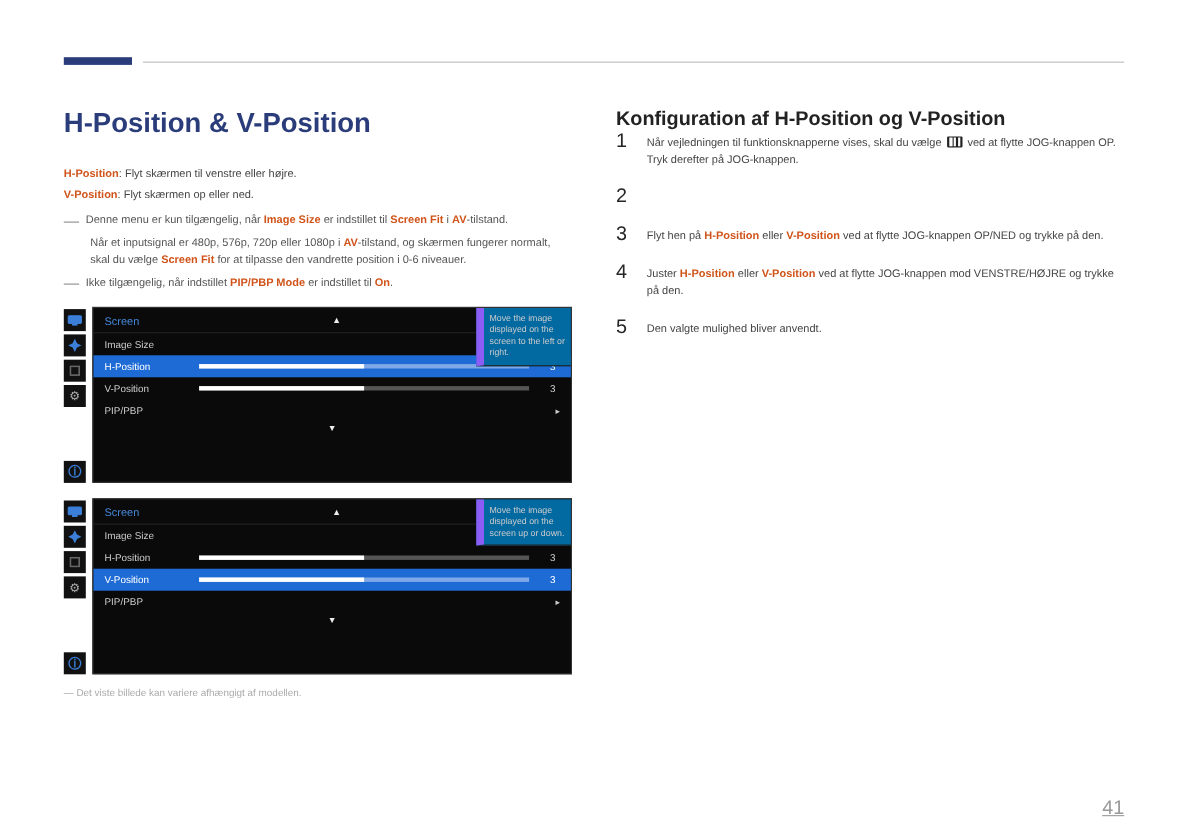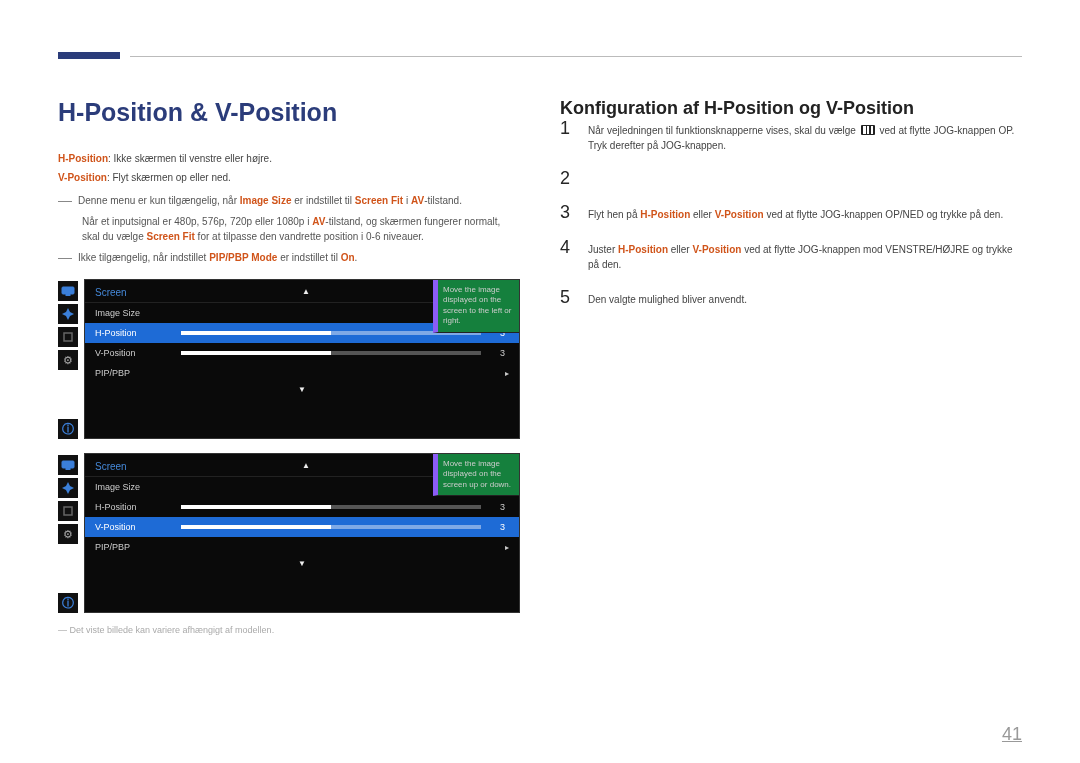--- a/index.html
+++ b/index.html
@@ -182,26 +182,26 @@
   .osd-row .arrow {
     position: absolute;
     right: 10px;
     font-size: 8px;
   }
   .osd-tip {
     position: absolute;
     top: 0;
     right: 0;
     width: 86px;
-    background: #15803d;
+    background: #0369a1;
     color: #ccc;
     font-size: 8px;
     line-height: 1.3;
     padding: 5px;
-    border-left: 5px solid #8b5cf6;
+    border-left: 7px solid #8b5cf6;
     border-bottom: 1px solid #222;
   }
   .osd-caret-down {
     text-align: center;
     color: #eee;
     font-size: 8px;
     padding: 2px 0 5px 0;
   }
 
   
@@ -251,21 +251,21 @@
 <div class="page">
   <div class="top-bar"></div>
   <div class="top-line"></div>
 
   <div class="columns">
 
     <div class="col">
       <div class="h1">H-Position &amp; V-Position</div>
 
       <p class="desc">
-        <span class="accent">H-Position</span><span>: Ikke skærmen til venstre eller højre.</span>
+        <span class="accent">H-Position</span><span>: Flyt skærmen til venstre eller højre.</span>
       </p>
       <p class="desc" style="margin-bottom:8px">
         <span class="accent">V-Position</span><span>: Flyt skærmen op eller ned.</span>
       </p>
 
       <div class="dash-item">
         <span class="dash">―</span>
         <span>
           <span>Denne menu er kun tilgængelig, når </span><span class="accent">Image Size</span><span> er indstillet til </span><span class="accent">Screen Fit</span><span> i </span><span class="accent">AV</span><span>-tilstand.</span>
         </span>

